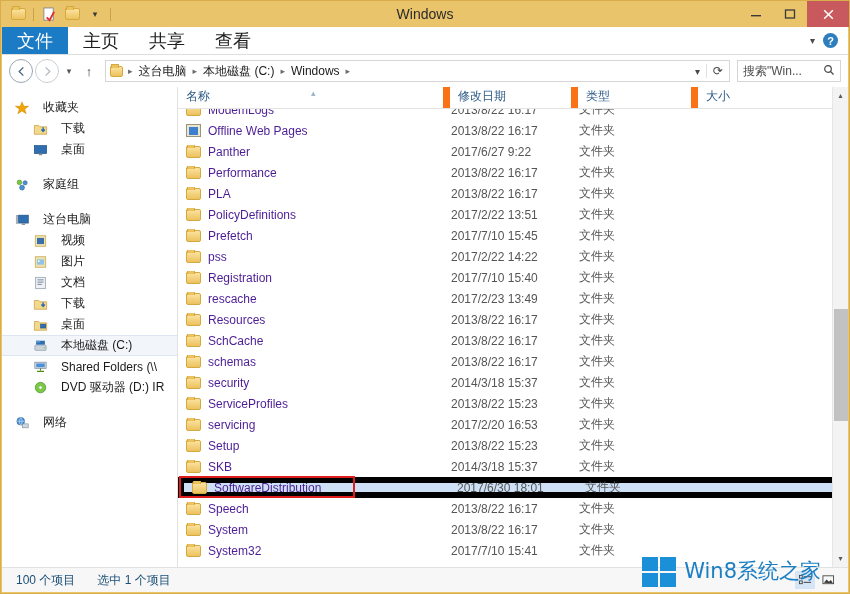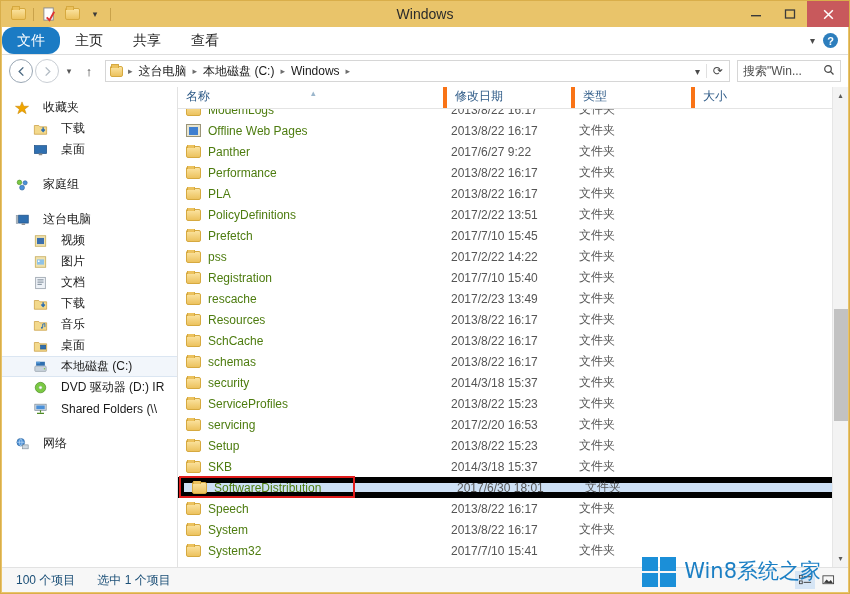--- a/index.html
+++ b/index.html
@@ -53,21 +53,21 @@
   .ribbon {
     height: 28px; flex: 0 0 28px;
     background: #ffffff;
     display: flex; align-items: stretch;
     border-bottom: 1px solid #dedede;
     margin: 0 1px;
   }
   .tab {
     padding: 0 15px;
     display: flex; align-items: center;
-    font-size: 14px; color: #1f1f1f; border-radius: 12px;
+    font-size: 18px; color: #1f1f1f;
   }
   .tab.active { background: #1b7bc4; color: #ffffff; font-weight: normal; }
   .ribbon-right { margin-left: auto; display: flex; align-items: center; gap: 8px; padding-right: 10px; }
   .help-icon {
     width: 15px; height: 15px; border-radius: 50%;
     background: #2d7ebd; color: #fff;
     font-size: 11px; font-weight: bold;
     display: flex; align-items: center; justify-content: center;
   }
   .chev { color: #4a4a4a; font-size: 10px; }
@@ -177,21 +177,21 @@
   .colhead {
     height: 22px; flex: 0 0 22px;
     display: flex; align-items: flex-end;
     border-bottom: 1px solid #e4e4e4;
     background: #fff;
     position: relative;
   }
   .col {
     font-size: 12px; color: #2d5a87;
     padding: 0 0 3px 8px;
-    border-left: 4px solid #f97316;
+    border-left: 7px solid #f97316;
     height: 100%;
     display: flex; align-items: flex-end;
     white-space: nowrap;
   }
   .col:first-child { border-left: none; }
   .col-name { width: 265px; }
   .col-date { width: 128px; }
   .col-type { width: 120px; }
   .col-size { width: 110px; }
   .sort-caret {
@@ -206,21 +206,21 @@
   }
   .row {
     height: 21px;
     display: flex; align-items: center;
     font-size: 12px;
     white-space: nowrap;
   }
   .row.selected { background: #cde0f5; border: 6px solid #000000; height: 21px; }
   .cell-name {
     width: 265px; display: flex; align-items: center;
-    padding-left: 8px; color: #4d7c0f;
+    padding-left: 8px; color: #4c1d95;
     overflow: hidden;
   }
   .cell-name .nm { margin-left: 7px; }
   .cell-date { width: 128px; color: #555; padding-left: 8px; }
   .cell-type { width: 120px; color: #555; padding-left: 8px; }
   .cell-size { width: 110px; color: #555; padding-left: 8px; }
 
   .special-folder {
     width: 15px; height: 13px;
     background: #e9e5cf;
@@ -496,64 +496,54 @@
             <path d="M1 4 H6 L7.5 5.5 H15 V14 H1 Z" fill="#f3d98c" stroke="#c79a3a" stroke-width="0.8"></path>
             <path d="M11 6 V10 M9 8.5 L11 10.8 L13 8.5" stroke="#2f6fb0" stroke-width="1.6" fill="none"></path>
           </svg>
         </span>
         <span class="nav-label">下载</span>
       </div>
       <div class="nav-item child">
         <span class="nav-ico">
           <svg width="15" height="14" viewBox="0 0 16 16">
             <path d="M1 4 H6 L7.5 5.5 H15 V14 H1 Z" fill="#f3d98c" stroke="#c79a3a" stroke-width="0.8"></path>
-            <path d="M10.5 7 V11 M10.5 7 L13 6.4 V10.4" stroke="#2f6fb0" stroke-width="1.1" fill="none"></path>
-            <circle cx="9.6" cy="11.2" r="1.1" fill="#2f6fb0"></circle>
-          </svg>
-        </span>
-        <span class="nav-label">音乐</span>
-      </div>
-      <div class="nav-item child">
-        <span class="nav-ico">
-          <svg width="15" height="14" viewBox="0 0 16 16">
-            <path d="M1 4 H6 L7.5 5.5 H15 V14 H1 Z" fill="#f3d98c" stroke="#c79a3a" stroke-width="0.8"></path>
             <rect x="8" y="7" width="6" height="4.5" fill="#2f6fb0" stroke="#1d4f85" stroke-width="0.6"></rect>
           </svg>
         </span>
         <span class="nav-label">桌面</span>
       </div>
       <div class="nav-item child selected">
         <span class="nav-ico">
           <svg width="15" height="14" viewBox="0 0 16 16">
             <rect x="1.5" y="7" width="13" height="6" rx="1" fill="#c9d3dc" stroke="#8a94a0" stroke-width="0.7"></rect>
             <rect x="3" y="2" width="10" height="4.5" fill="#2f6fb0"></rect>
             <rect x="3" y="2" width="4.6" height="2" fill="#5a9bd8"></rect>
             <circle cx="12.5" cy="10" r="0.8" fill="#7ac943"></circle>
           </svg>
         </span>
         <span class="nav-label">本地磁盘 (C:)</span>
       </div>
       <div class="nav-item child">
         <span class="nav-ico">
           <svg width="15" height="14" viewBox="0 0 16 16">
-            <ellipse cx="8" cy="7.5" rx="6" ry="6" fill="#7ac943" stroke="#4f8c26" stroke-width="0.8"></ellipse>
-            <circle cx="8" cy="7.5" r="1.6" fill="#fff" stroke="#b9c3cc" stroke-width="0.6"></circle>
-          </svg>
-        </span>
-        <span class="nav-label">DVD 驱动器 (D:) IR</span>
-      </div>
-      <div class="nav-item child">
-        <span class="nav-ico">
-          <svg width="15" height="14" viewBox="0 0 16 16">
             <rect x="1.5" y="2.5" width="13" height="7" fill="#cfd8e0" stroke="#7d8a96" stroke-width="0.8"></rect>
             <rect x="3.2" y="4" width="9.6" height="4.2" fill="#4a90d9"></rect>
             <path d="M8 9.5 V12 M4 13 H12" stroke="#4f8c26" stroke-width="1.3"></path>
           </svg>
         </span>
         <span class="nav-label">Shared Folders (\\</span>
+      </div>
+      <div class="nav-item child">
+        <span class="nav-ico">
+          <svg width="15" height="14" viewBox="0 0 16 16">
+            <ellipse cx="8" cy="7.5" rx="6" ry="6" fill="#7ac943" stroke="#4f8c26" stroke-width="0.8"></ellipse>
+            <circle cx="8" cy="7.5" r="1.6" fill="#fff" stroke="#b9c3cc" stroke-width="0.6"></circle>
+          </svg>
+        </span>
+        <span class="nav-label">DVD 驱动器 (D:) IR</span>
       </div>
 
       <div class="nav-gap"></div>
 
       <div class="nav-item root">
         <span class="nav-ico">
           <svg width="15" height="14" viewBox="0 0 16 16">
             <circle cx="6" cy="6" r="4.4" fill="#4a90d9" stroke="#2a5f96" stroke-width="0.7"></circle>
             <path d="M1.8 6 H10.4 M6 1.7 C8 4 8 8.2 6 10.4 C4 8.2 4 4 6 1.7" stroke="#cfe4f7" stroke-width="0.7" fill="none"></path>
             <rect x="8" y="9" width="6.5" height="4.5" fill="#cfd8e0" stroke="#7d8a96" stroke-width="0.7"></rect>

